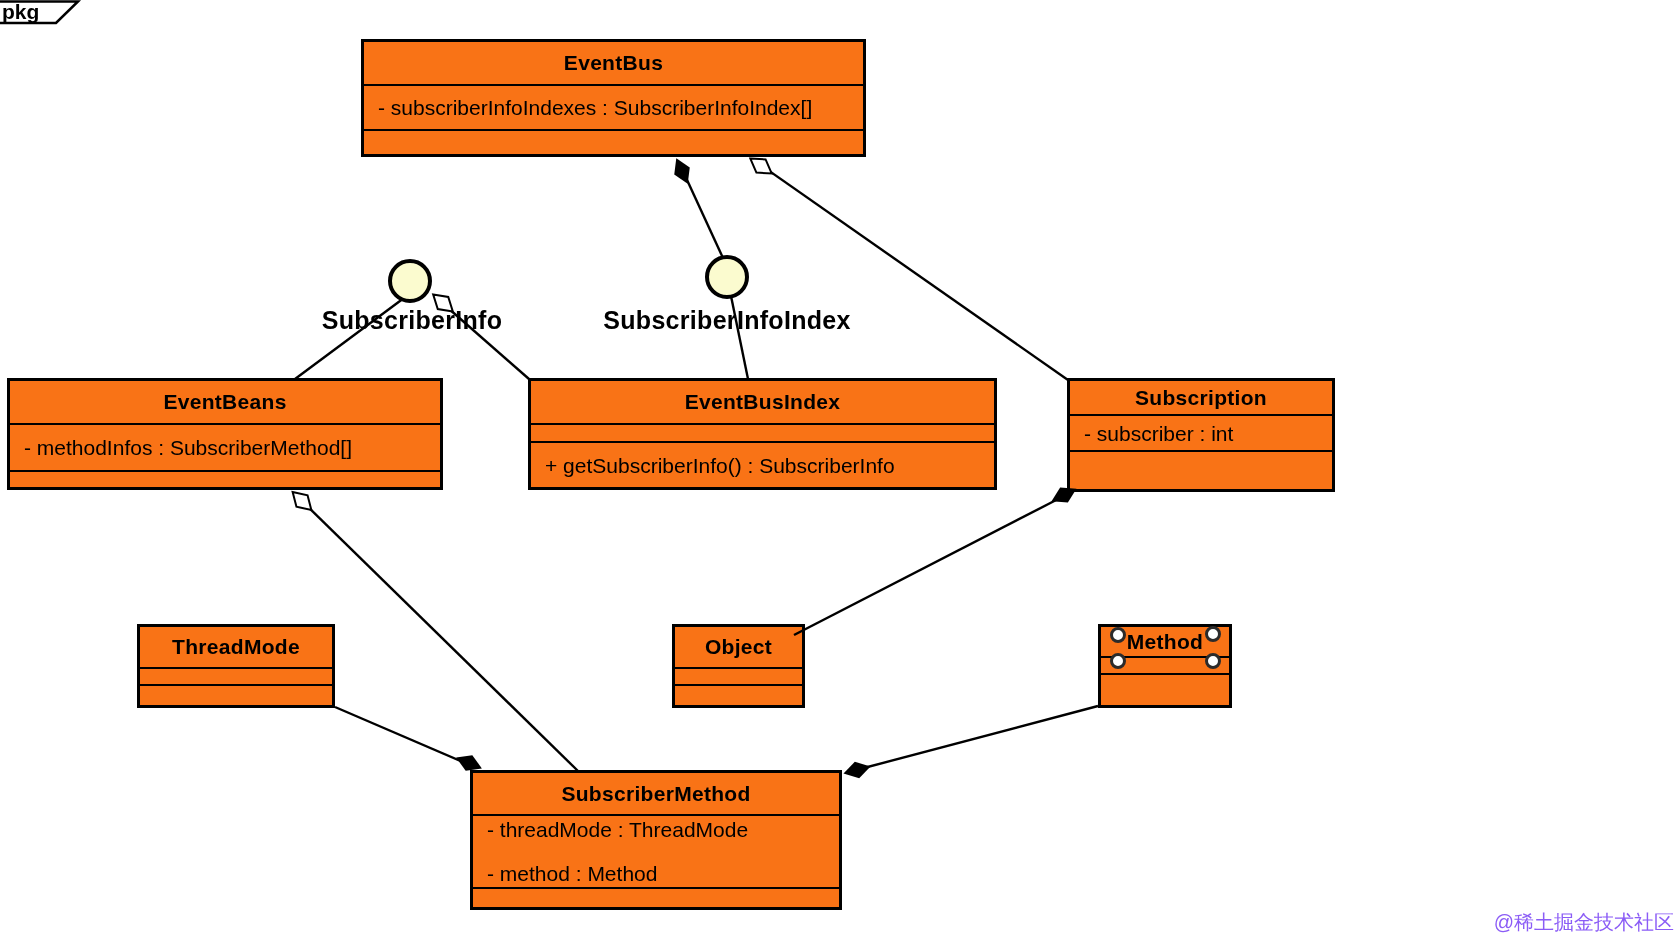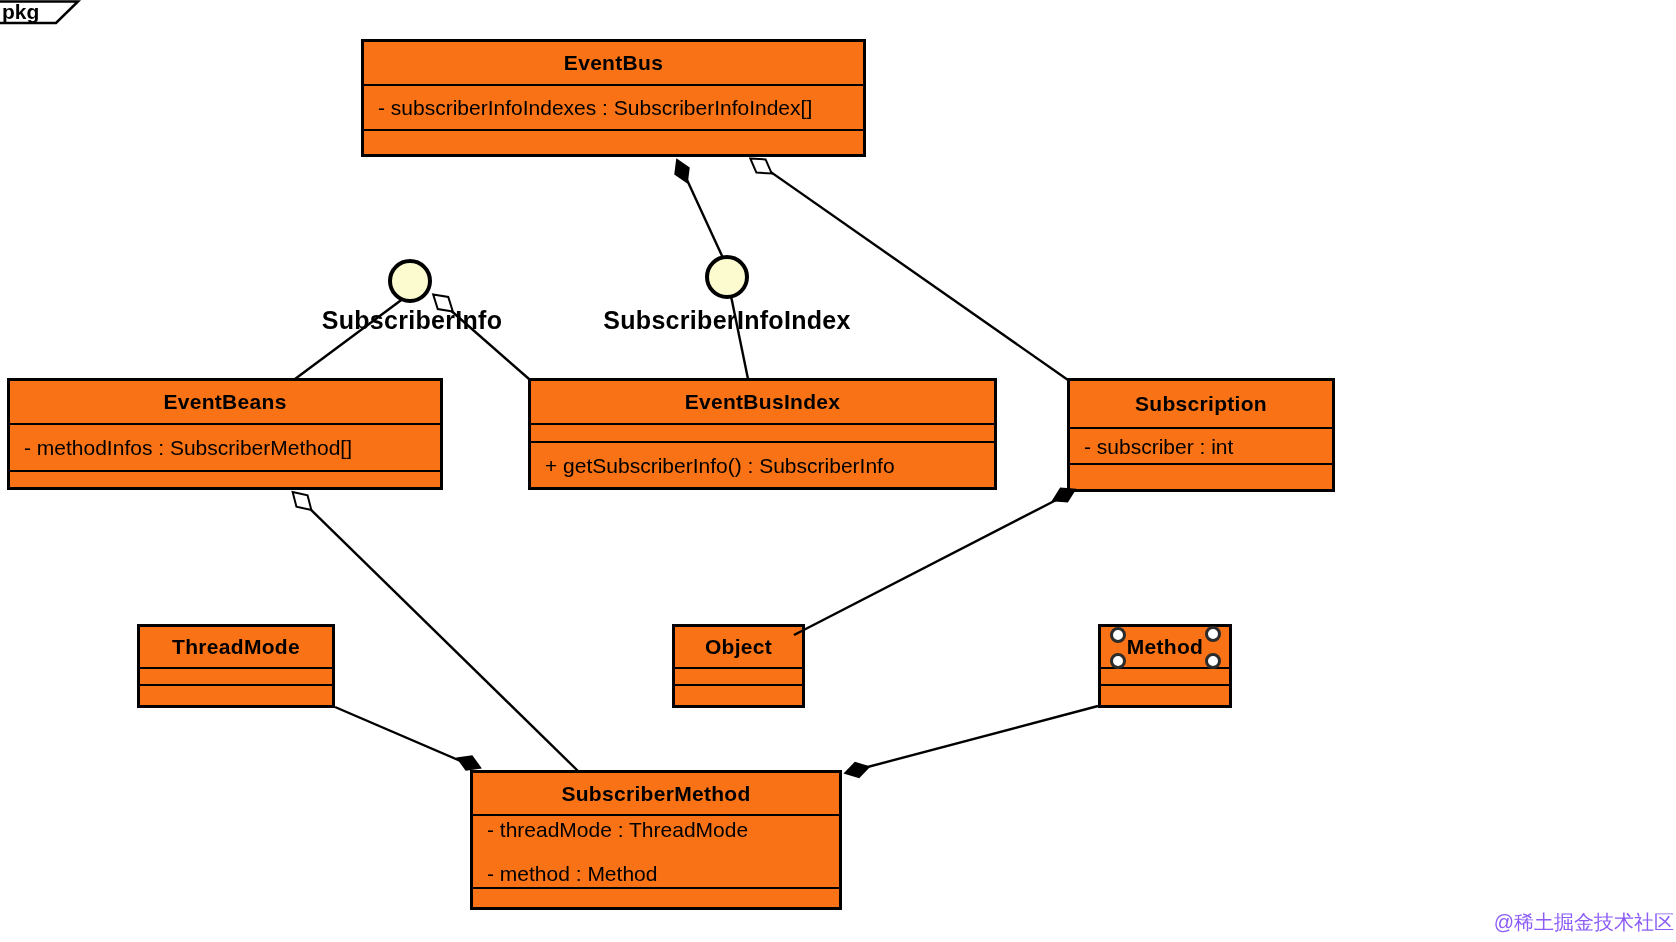--- a/index.html
+++ b/index.html
@@ -79,41 +79,41 @@
 
   <div class="uml-class" style="left:528px;top:378px;width:469px;height:112px;">
     <div class="uml-title" style="height:44px;">EventBusIndex</div>
     <div class="uml-compart" style="height:18px;"></div>
     <div class="uml-compart" style="height:44px;border-bottom:none;">
       <div class="uml-member">+ getSubscriberInfo() : SubscriberInfo</div>
     </div>
   </div>
 
   <div class="uml-class" style="left:1067px;top:378px;width:268px;height:114px;">
-    <div class="uml-title" style="height:48px;">Subscription</div>
+    <div class="uml-title" style="height:35px;">Subscription</div>
     <div class="uml-compart" style="height:36px;">
       <div class="uml-member">- subscriber : int</div>
     </div>
     <div class="uml-footer" style="height:19px;"></div>
   </div>
 
   <div class="uml-class" style="left:137px;top:624px;width:198px;height:84px;">
     <div class="uml-title" style="height:42px;">ThreadMode</div>
     <div class="uml-compart" style="height:17px;"></div>
     <div class="uml-footer" style="height:19px;"></div>
   </div>
 
   <div class="uml-class" style="left:672px;top:624px;width:133px;height:84px;">
     <div class="uml-title" style="height:42px;">Object</div>
     <div class="uml-compart" style="height:17px;"></div>
     <div class="uml-footer" style="height:19px;"></div>
   </div>
 
   <div class="uml-class" style="left:1098px;top:624px;width:134px;height:84px;">
-    <div class="uml-title" style="height:42px;text-align:right;">Method</div>
+    <div class="uml-title" style="height:31px;text-align:right;">Method</div>
     <div class="uml-compart" style="height:17px;"></div>
     <div class="uml-footer" style="height:19px;"></div>
   </div>
 
   <div class="uml-class" style="left:470px;top:770px;width:372px;height:140px;">
     <div class="uml-title" style="height:43px;">SubscriberMethod</div>
     <div class="uml-compart" style="height:73px;gap:13px;">
       <div class="uml-member">- threadMode : ThreadMode</div>
       <div class="uml-member">- method : Method</div>
     </div>

